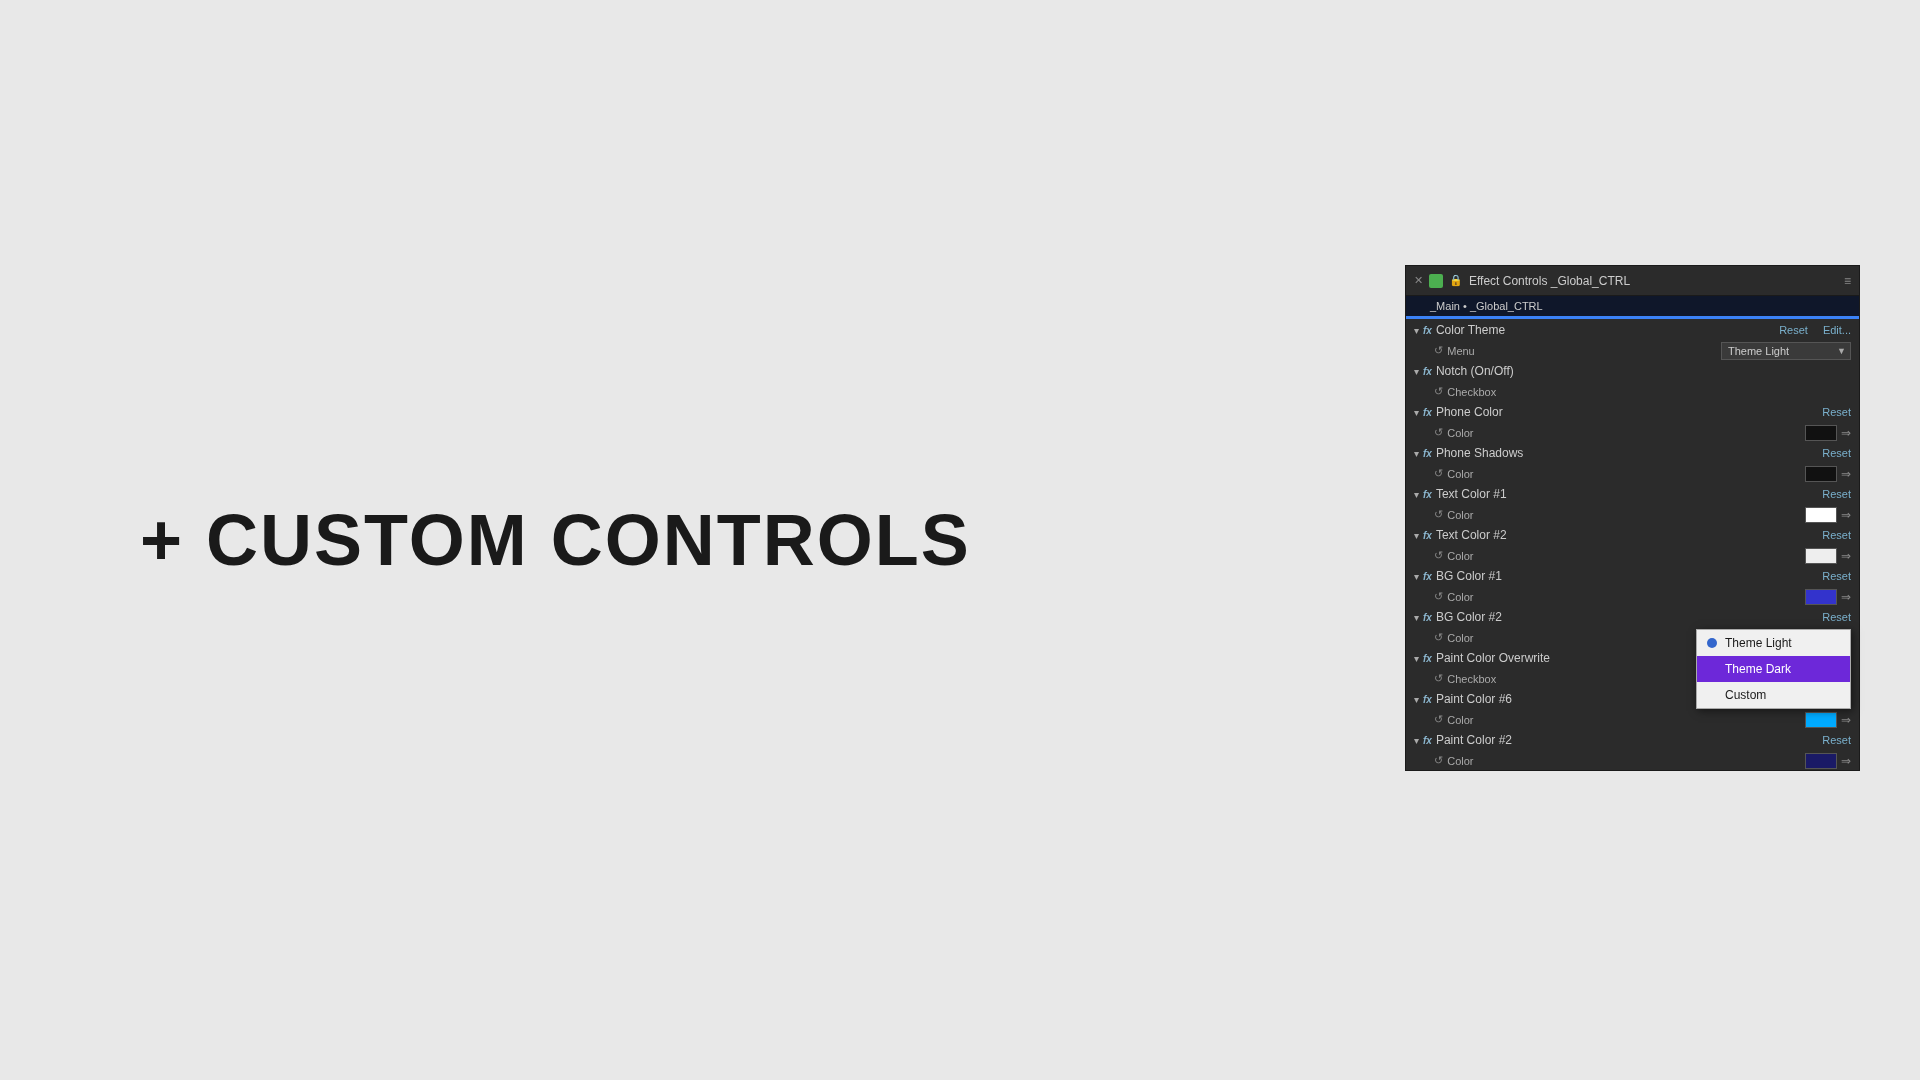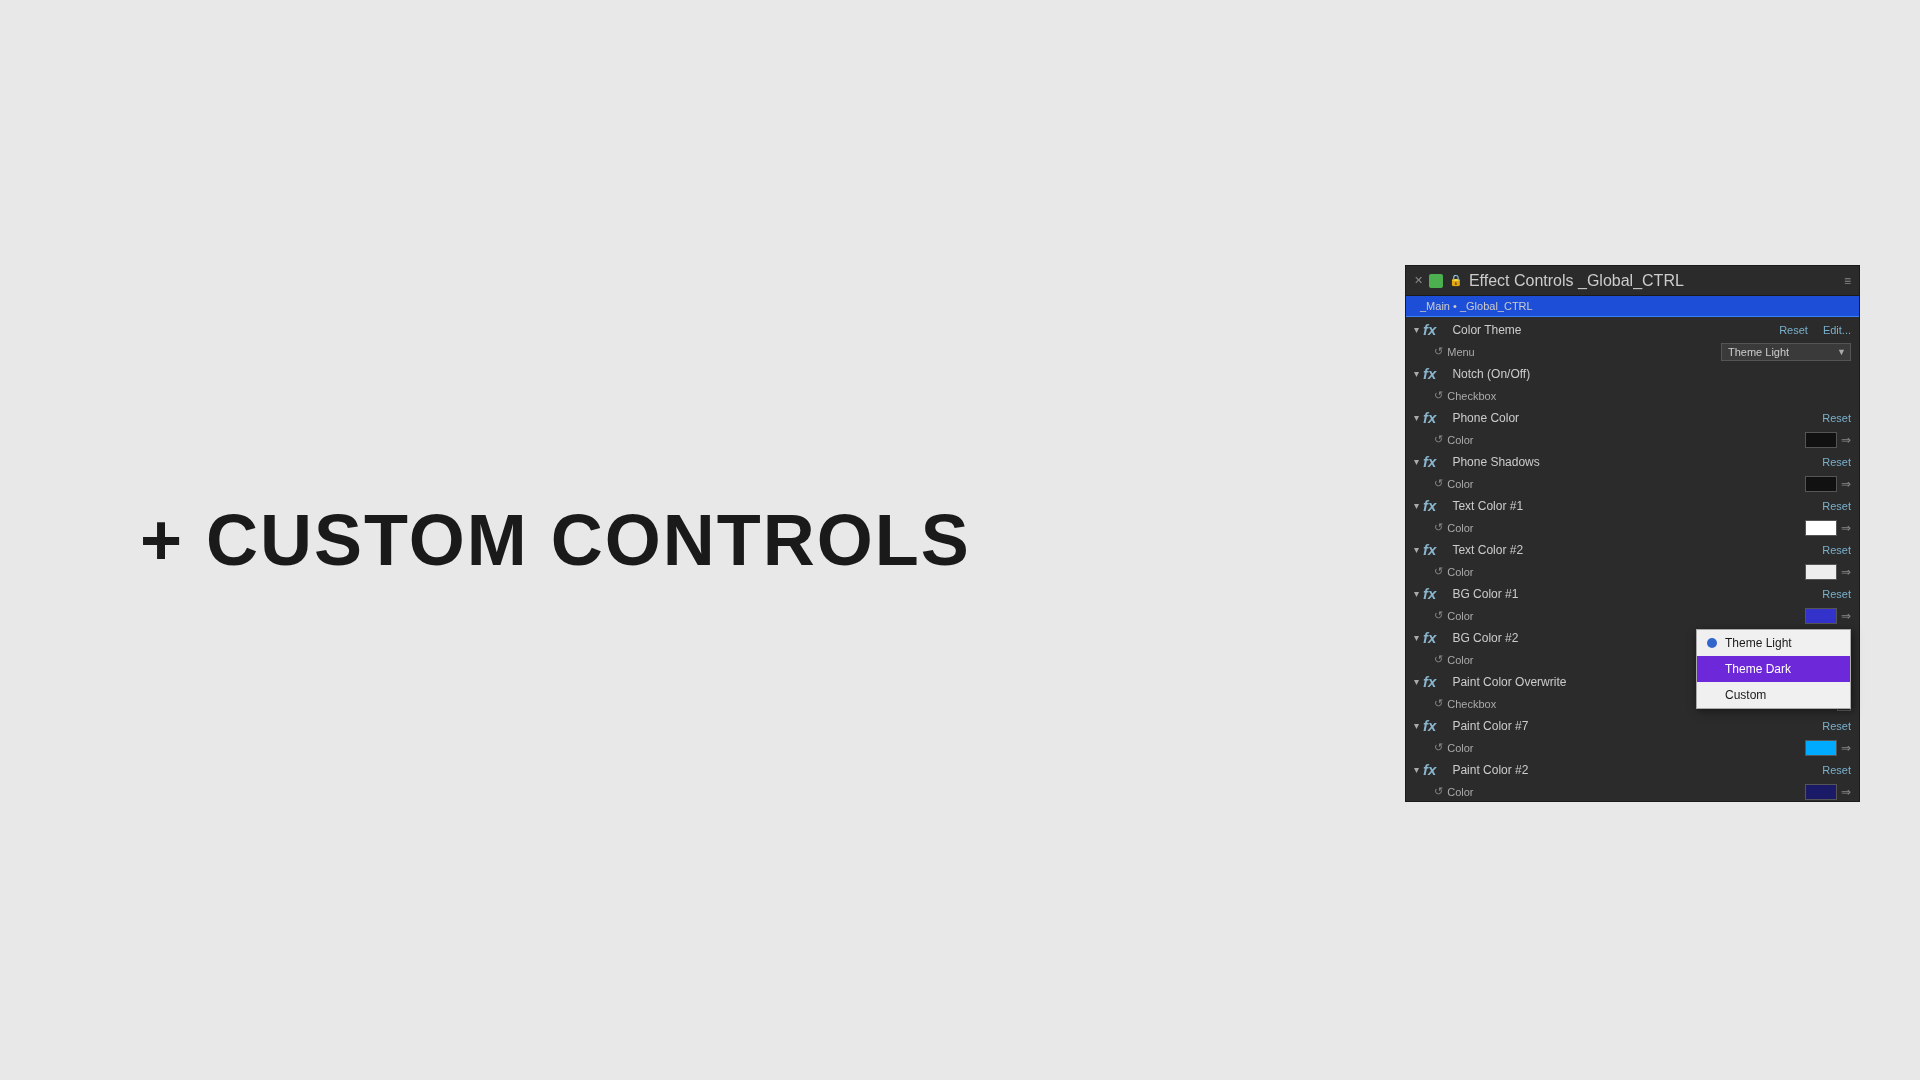--- a/index.html
+++ b/index.html
@@ -75,35 +75,35 @@
       flex-shrink: 0;
     }
 
     .panel-lock {
       color: #888;
       font-size: 11px;
     }
 
     .panel-title {
       color: #cccccc;
-      font-size: 16px;
+      font-size: 12px;
       flex: 1;
     }
 
     .panel-menu-icon {
       color: #888;
       font-size: 12px;
     }
 
     .panel-breadcrumb {
-      padding: 4px 14px;
+      padding: 4px 24px;
       color: #cccccc;
       font-size: 11px;
-      background: #1d4ed8;
-      border-bottom: 1px solid #3b82f6;
+      background: #0f172a;
+      border-bottom: 3px solid #3b82f6;
     }
 
     
     .effect-section {
       padding: 0;
     }
 
     .effect-group-header {
       display: flex;
       align-items: center;
@@ -116,22 +116,22 @@
     .effect-group-header .chevron {
       color: #aaa;
       font-size: 10px;
       margin-right: 4px;
     }
 
     .fx-badge {
       font-style: italic;
       font-weight: bold;
       color: #8ab4cc;
-      font-size: 15px;
-      margin-right: 16px;
+      font-size: 10px;
+      margin-right: 4px;
     }
 
     .effect-name {
       color: #cccccc;
       font-size: 12px;
       font-weight: 500;
       text-align: right;
     }
 
     .effect-controls-right {
@@ -473,21 +473,21 @@
       <div class="prop-controls">
         <div class="checkbox-ctrl"></div>
       </div>
     </div>
   </div>
 
   <div class="effect-section">
     <div class="effect-group-header">
       <span class="chevron">▾</span>
       <span class="fx-badge">fx</span>
-      <span class="effect-name">Paint Color #7</span>
+      <span class="effect-name">Paint Color #6</span>
       <div class="effect-controls-right">
         <span class="reset-btn">Reset</span>
       </div>
     </div>
     <div class="prop-row">
       <span class="reset-icon">↺</span>
       <span class="prop-label">Color</span>
       <div class="prop-controls">
         <div class="color-swatch light-blue"></div>
         <span class="link-icon">⇒</span>

